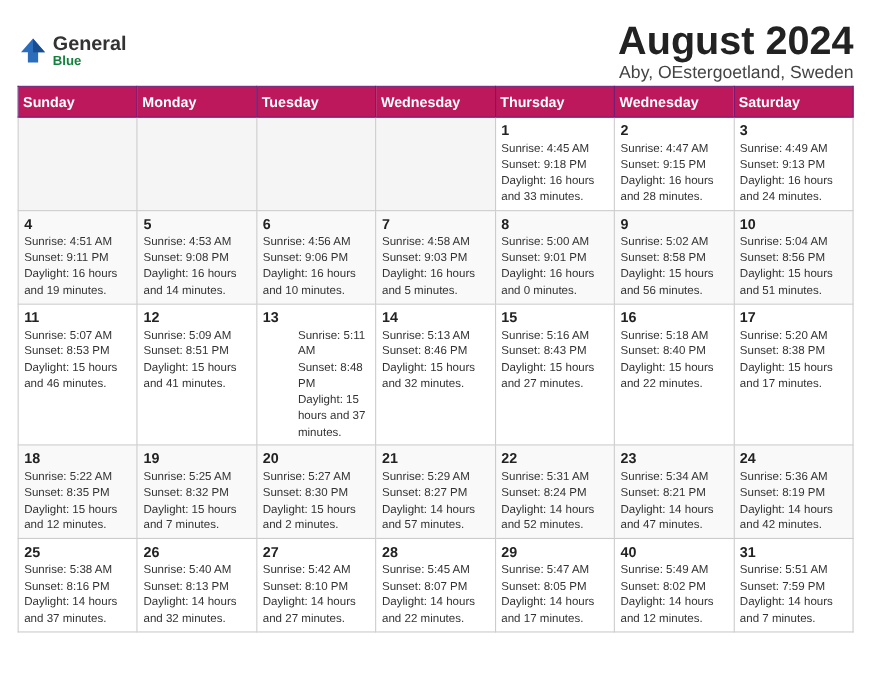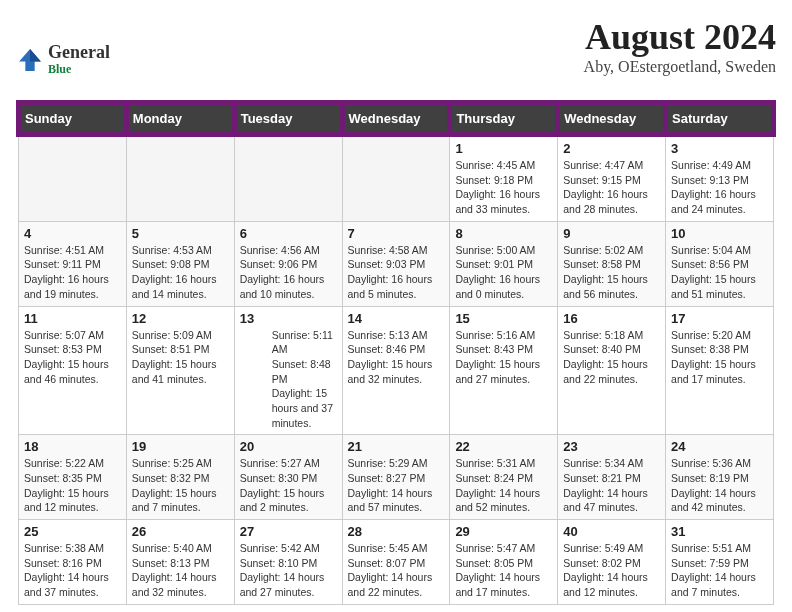--- a/index.html
+++ b/index.html
@@ -6,23 +6,22 @@
     body {
       font-family: Arial, sans-serif;
       background: #fff;
       width: 792px;
       min-height: 612px;
       padding: 16px;
     }
     .header {
       display: flex;
       justify-content: space-between;
-      align-items: flex-end;
-      margin-bottom: 24px;
-      font-family: Liberation Serif, serif;
+      align-items: center;
+      margin-bottom: 2px;
     }
     .logo {
       display: flex;
       align-items: center;
       gap: 4px;
     }
     .logo-text {
       display: flex;
       flex-direction: column;
       line-height: 1.1;
@@ -52,26 +51,26 @@
     .subtitle {
       font-size: 16px;
       color: #444;
     }
     .calendar {
       width: 100%;
       border-collapse: collapse;
       font-size: 11px;
     }
     .calendar thead tr th {
-      background: #404040;
+      background: #be185d;
       color: #fff;
       padding: 6px 4px;
       text-align: left;
       font-size: 13px;
-      border: 5px solid #701a75;
+      border: 1px solid #701a75;
     }
     .calendar tbody tr td {
       border: 1px solid #ccc;
       vertical-align: top;
       padding: 4px 5px;
       width: calc(100% / 7);
       min-height: 80px;
       color: #222;
       background: #fff;
     }

